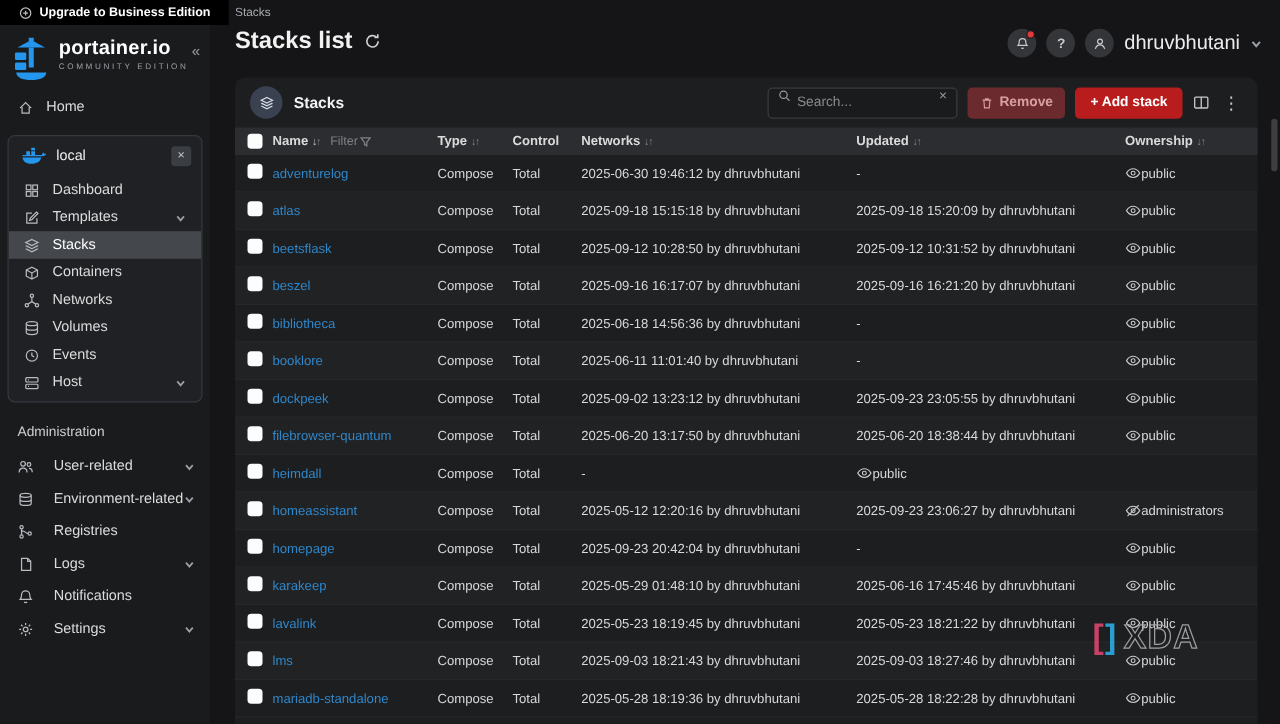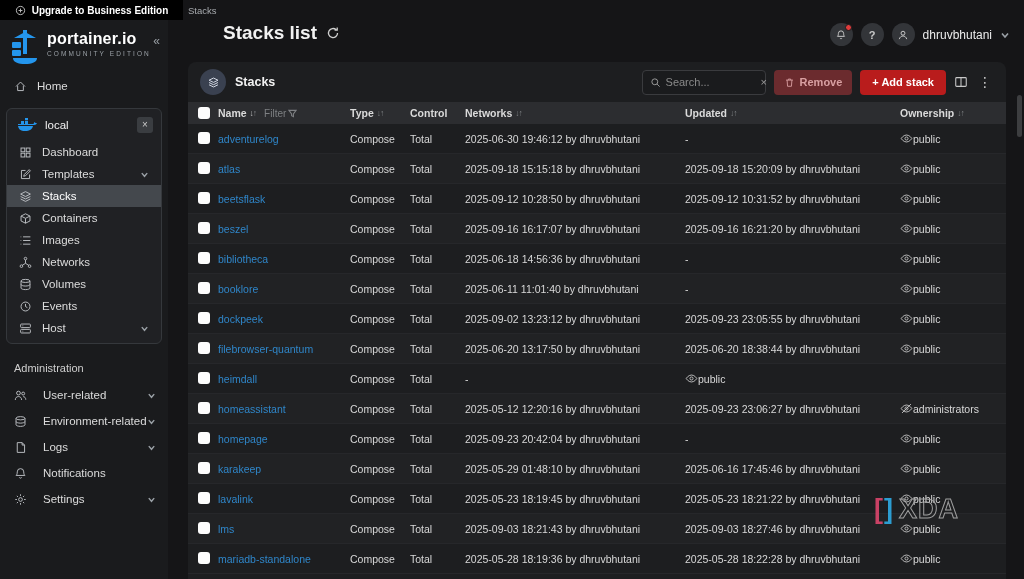--- a/index.html
+++ b/index.html
@@ -31,41 +31,41 @@
   .env-name { font-size:11.5px; color:#f0f0f0; flex:1; }
   .env-close { width:16px; height:16px; background:#3a3d41; border-radius:3px; color:#c9c9c9;
     font-size:10px; line-height:16px; text-align:center; cursor:pointer; }
   .env-box .side-item { height:22px; padding:0 12px; }
   .env-box .side-item.active { background:#44484d; color:#fff; }
   .admin-heading { margin:18px 0 8px 14px; font-size:11px; color:#cfcfcf; }
   .sidebar .admin-list .side-item { height:26px;gap:16px; }
 
   
   .breadcrumb { position:absolute; left:188px; top:5px; font-size:9.5px; color:#a8abaf; }
-  .page-title { position:absolute; left:188px; top:22px; display:flex; align-items:center; gap:9px;margin-left:35px; }
+  .page-title { position:absolute; left:188px; top:22px; display:flex; align-items:center; gap:9px; }
   .page-title h1 { font-size:19px; font-weight:600; color:#f2f2f2; }
   .refresh-btn { width:14px; height:14px; stroke:#cfcfcf; fill:none; stroke-width:1.5; cursor:pointer; }
   .user-area { position:absolute; right:14px; top:23px; display:flex; align-items:center; gap:8px; }
   .circle-btn { width:23px; height:23px; border-radius:50%; background:#333539; display:flex;
     align-items:center; justify-content:center; cursor:pointer; position:relative; color:#c9c9c9; }
   .circle-btn svg { width:12px; height:12px; stroke:#c9c9c9; fill:none; stroke-width:1.3; }
   .notif-dot { position:absolute; top:1px; right:1px; width:7px; height:7px; border-radius:50%; background:#e03b3b; border:1.5px solid #1a1b1d; }
   .help-q { font-size:11px; font-weight:bold; }
-  .user-name { font-size:12px; color:#ececec; cursor:pointer; }
+  .user-name { font-size:16px; color:#ececec; cursor:pointer; }
   .user-area .chev { width:10px; height:10px; cursor:pointer; }
 
   
   .widget { position:absolute; left:188px; right:18px; top:62px; bottom:-6px; background:#1d1e20; border-radius:8px 8px 0 0; }
   .toolbar { display:flex; align-items:center; height:40px; padding:0 12px; }
   .widget-icon { width:26px; height:26px; border-radius:50%; background:#3a4150; display:flex; align-items:center; justify-content:center; margin-right:9px; }
   .widget-icon svg { width:13px; height:13px; stroke:#d7dce6; fill:none; stroke-width:1.2; }
   .widget-title { font-size:12.5px; font-weight:600; color:#f2f2f2; flex:1; }
   .toolbar-right { display:flex; align-items:center; gap:8px; }
-  .search-box { width:124px; height:25px; background:#1a1b1d; border:1px solid #3a3b3e; border-radius:4px;
-    display:flex; align-items:center; padding:0 7px; gap:5px; }
+  .search-box { width:152px; height:25px; background:#1a1b1d; border:1px solid #3a3b3e; border-radius:4px;
+    display:flex; padding:0 7px; gap:5px; }
   .search-box svg { width:11px; height:11px; stroke:#9a9a9a; fill:none; stroke-width:1.4; flex:0 0 auto; }
   .search-box input { flex:1; background:transparent; border:none; outline:none; color:#cfcfcf;
     font-size:11px; font-family:inherit; width:90px; }
   .search-box input::placeholder { color:#8a8a8a; }
   .search-clear { color:#9a9a9a; font-size:11px; cursor:pointer; }
   .btn { height:25px; border:none; border-radius:4px; display:flex; align-items:center; gap:5px;
     font-size:11px; font-weight:600; font-family:inherit; cursor:pointer; padding:0 10px; }
   .btn-remove { background:#6b2b2e; color:#d9a0a2; }
   .btn-remove svg { width:11px; height:11px; stroke:#d9a0a2; fill:none; stroke-width:1.3; }
   .btn-add { background:#b91c1c; color:#fff; padding:0 12px; }
@@ -168,26 +168,20 @@
     </div>
     <div class="side-item">
       <svg class="ic" viewBox="0 0 16 16">
           <path d="M2.5 5 L8 2.2 13.5 5 v6 L8 13.8 2.5 11 Z"></path>
           <path d="M2.5 5 L8 7.8 13.5 5 M8 7.8 V13.8"></path>
         </svg>
       <span>Containers</span>
     </div>
     <div class="side-item">
       <svg class="ic" viewBox="0 0 16 16">
-          <path d="M5 3.5 h9 M5 8 h9 M5 12.5 h9 M2 3.5 h.8 M2 8 h.8 M2 12.5 h.8"></path>
-        </svg>
-      <span>Images</span>
-    </div>
-    <div class="side-item">
-      <svg class="ic" viewBox="0 0 16 16">
           <circle cx="8" cy="3.2" r="1.6"></circle>
           <circle cx="3" cy="12.5" r="1.6"></circle>
           <circle cx="13" cy="12.5" r="1.6"></circle>
           <path d="M8 4.8 V9 M8 9 l-4 2.5 M8 9 l4 2.5"></path>
         </svg>
       <span>Networks</span>
     </div>
     <div class="side-item">
       <svg class="ic" viewBox="0 0 16 16">
           <ellipse cx="8" cy="3.6" rx="5.5" ry="1.9"></ellipse>
@@ -232,20 +226,29 @@
     </div>
     <div class="side-item">
       <svg class="ic" viewBox="0 0 16 16">
           <ellipse cx="8" cy="4" rx="5.5" ry="2"></ellipse>
           <path d="M2.5 4 v4 c0 1.1 2.5 2 5.5 2 s5.5-.9 5.5-2 V4 M2.5 8 v4 c0 1.1 2.5 2 5.5 2 s5.5-.9 5.5-2 V8"></path>
         </svg>
       <span>Environment-related</span>
       <svg class="chev" viewBox="0 0 10 10">
           <path d="M2 3.5 l3 3.5 3-3.5"></path>
         </svg>
+    </div>
+    <div class="side-item">
+      <svg class="ic" viewBox="0 0 16 16">
+          <circle cx="4" cy="3.5" r="1.6"></circle>
+          <circle cx="4" cy="12.5" r="1.6"></circle>
+          <circle cx="12" cy="9.5" r="1.6"></circle>
+          <path d="M4 5.1 v5.8 M4 7 c4.5 0 3.5 2.5 6.4 2.5"></path>
+        </svg>
+      <span>Registries</span>
     </div>
     <div class="side-item">
       <svg class="ic" viewBox="0 0 16 16">
           <path d="M4 2 h6 l3 3 v9 H4 Z"></path>
           <path d="M10 2 v3 h3"></path>
         </svg>
       <span>Logs</span>
       <svg class="chev" viewBox="0 0 10 10">
           <path d="M2 3.5 l3 3.5 3-3.5"></path>
         </svg>

